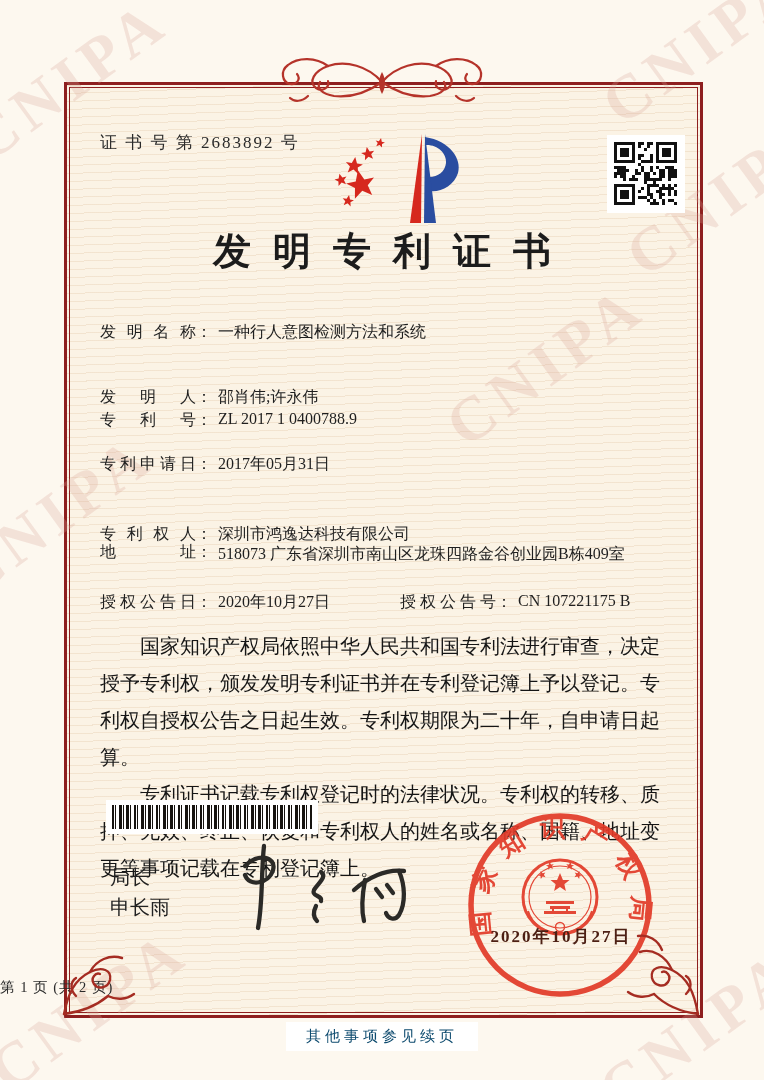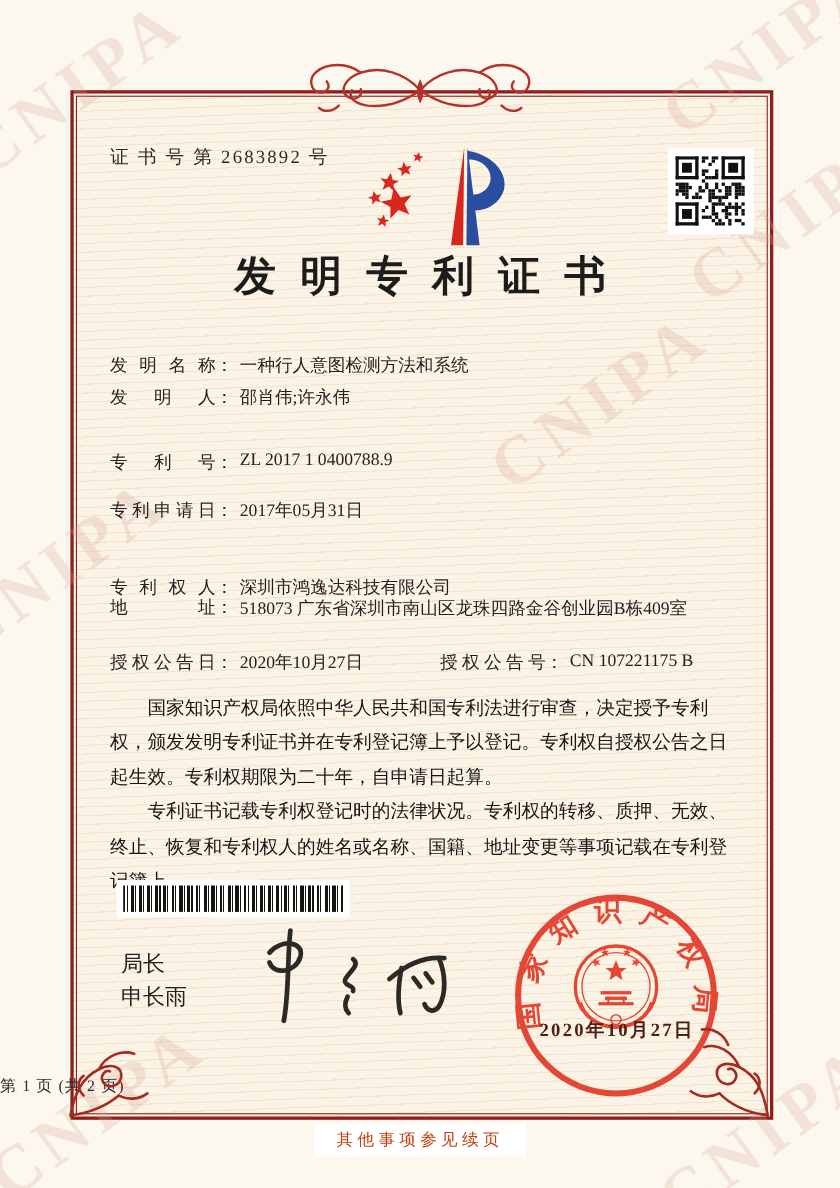--- a/index.html
+++ b/index.html
@@ -39,21 +39,21 @@
     position:absolute;left:0;top:226px;width:100%;text-align:center;
     font-size:38px;font-weight:600;letter-spacing:22px;padding-left:22px;
     box-sizing:border-box;color:#1c1c1c;
   }
   .row{position:absolute;left:100px;font-size:16px;color:#1f1f1f;width:560px;}
   .lbl{display:inline-block;width:96px;text-align:justify;text-align-last:justify;vertical-align:top;}
   .colon{vertical-align:top;}
   .val{display:inline-block;margin-left:6px;vertical-align:top;}
   .val-wrap{width:428px;line-height:1.55;}
   .grant-pair2{position:absolute;left:300px;top:0;white-space:nowrap;}
-  .paras{position:absolute;left:100px;top:628px;width:566px;font-size:17px;line-height:1.85;color:#151515;}
+  .paras{position:absolute;left:100px;top:628px;width:566px;font-size:20px;line-height:1.85;color:#151515;}
   .paras p{margin:0;text-indent:2em;}
   .barcode{
     position:absolute;left:106px;top:800px;width:212px;height:34px;background:#fff;
   }
   .barcode .bars{
     position:absolute;left:6px;top:5px;width:200px;height:24px;
     background:repeating-linear-gradient(90deg,
       #16130f 0 2px,#fff 2px 3px,
       #16130f 3px 4px,#fff 4px 7px,
       #16130f 7px 10px,#fff 10px 11px,
@@ -64,21 +64,21 @@
   .sig-block{position:absolute;left:110px;top:862px;font-size:20px;color:#222;line-height:30px;}
   .sig-script{position:absolute;left:218px;top:840px;}
   .seal{position:absolute;left:462px;top:807px;width:196px;height:196px;z-index:4;}
   .seal-date{
     position:absolute;left:468px;top:925px;width:186px;text-align:center;z-index:5;
     font-size:17px;font-weight:bold;letter-spacing:2px;color:#4d2014;
   }
   .page-info{position:absolute;left:0;top:978px;width:100%;text-align:left;font-size:14.5px;color:#2a2a2a;letter-spacing:1px;}
   .cont-note{
     position:absolute;left:50%;top:1022px;transform:translateX(-50%);
-    background:#ffffff;padding:5px 20px;font-size:15px;letter-spacing:4px;color:#c2410c;z-index:4;
+    background:#ffffff;padding:5px 20px;font-size:15px;letter-spacing:4px;color:#0c4a6e;z-index:4;
   }
   .ornament{position:absolute;z-index:4;pointer-events:none;}
 </style>
 </head>
 <body>
 
 <div class="page">
 
   <div class="frame"></div>
 
@@ -280,21 +280,21 @@
           <rect x="48" y="60" w="0" width="3" height="3" fill="#111"></rect>
           <rect x="60" y="60" w="0" width="3" height="3" fill="#111"></rect>
         </svg>
     </div>
 
     <div class="doc-title">发明专利证书</div>
 
     <div class="row" style="top:322px">
       <span class="lbl">发明名称</span><span class="colon">：</span><span class="val">一种行人意图检测方法和系统</span>
     </div>
-    <div class="row" style="top:351px">
+    <div class="row" style="top:387px">
       <span class="lbl">发明人</span><span class="colon">：</span><span class="val">邵肖伟;许永伟</span>
     </div>
     <div class="row" style="top:410px">
       <span class="lbl">专利号</span><span class="colon">：</span><span class="val">ZL 2017 1 0400788.9</span>
     </div>
     <div class="row" style="top:454px">
       <span class="lbl">专利申请日</span><span class="colon">：</span><span class="val">2017年05月31日</span>
     </div>
     <div class="row" style="top:524px">
       <span class="lbl">专利权人</span><span class="colon">：</span><span class="val">深圳市鸿逸达科技有限公司</span>

